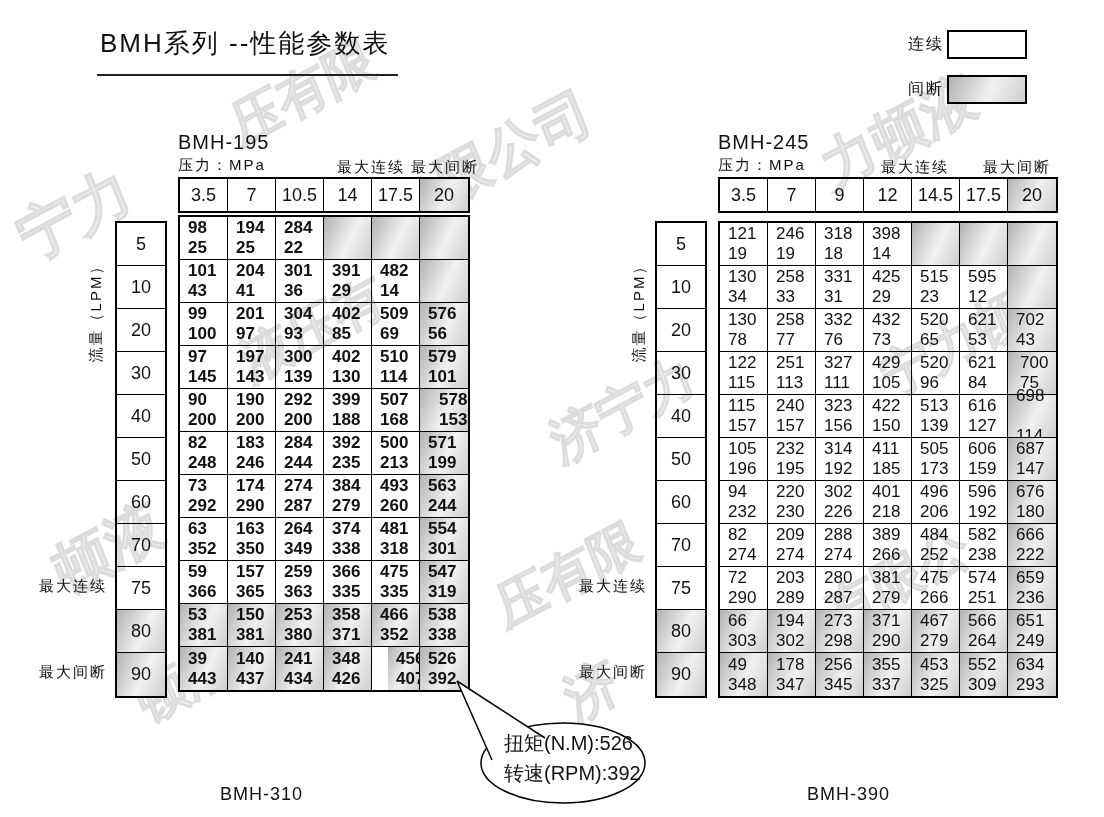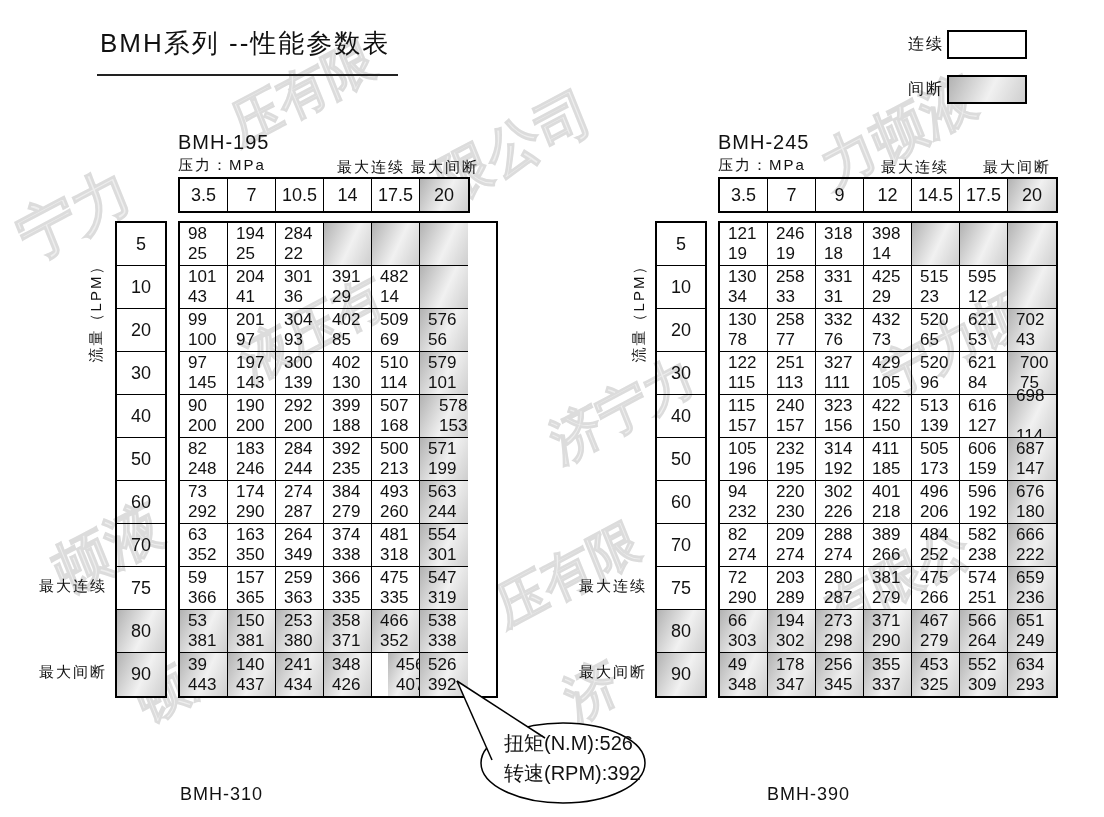--- a/index.html
+++ b/index.html
@@ -26,21 +26,21 @@
         justify-content:center;padding-left:8px;font-size:17px;line-height:20px;}
   .gray{background:linear-gradient(115deg,#b2b2b2 0%,#f1f1f1 55%,#cecece 100%);}
   .axis-label{position:absolute;font-size:15px;letter-spacing:2px;text-align:center;
               transform:rotate(-90deg);z-index:2;white-space:nowrap;}
   .side-label{position:absolute;font-size:15px;letter-spacing:2px;display:flex;align-items:center;
               justify-content:flex-end;z-index:2;white-space:nowrap;}
   
   #callout-svg{position:absolute;left:0;top:0;z-index:3;pointer-events:none;}
   .callout-text{position:absolute;font-size:20px;z-index:4;white-space:nowrap;}
   
-  .footer-label{position:absolute;font-size:18px;letter-spacing:1px;z-index:2;}
+  .footer-label{position:absolute;font-size:18px;letter-spacing:1px;z-index:2;margin-left:40px;}
 </style>
 </head>
 <body>
 
 <div id="stage">
 
   <span class="wm" style="left:15px;top:175px;font-size:60px">宁力</span>
   <span class="wm" style="left:225px;top:58px;font-size:52px">压有限</span>
   <span class="wm" style="left:430px;top:110px;font-size:56px">限公司</span>
   <span class="wm" style="left:545px;top:375px;font-size:52px">济宁力</span>
@@ -90,21 +90,21 @@
       <div class="fcell">20</div>
       <div class="fcell">30</div>
       <div class="fcell">40</div>
       <div class="fcell">50</div>
       <div class="fcell">60</div>
       <div class="fcell">70</div>
       <div class="fcell">75</div>
       <div class="fcell gray">80</div>
       <div class="fcell gray" style="border-bottom: none;">90</div>
     </div>
-    <div class="bgrid" style="position: absolute; left: 178px; top: 221px; width: 320px; height: 477px; grid-template-columns: repeat(6, 48px); grid-auto-rows: 43px;">
+    <div class="bgrid" style="position: absolute; left: 178px; top: 215px; width: 292px; height: 477px; grid-template-columns: repeat(6, 48px); grid-auto-rows: 43px; font-weight: bold;">
       <div class="cell">
         <span>98</span>
         <span>25</span>
       </div>
       <div class="cell">
         <span>194</span>
         <span>25</span>
       </div>
       <div class="cell">
         <span>284</span>

